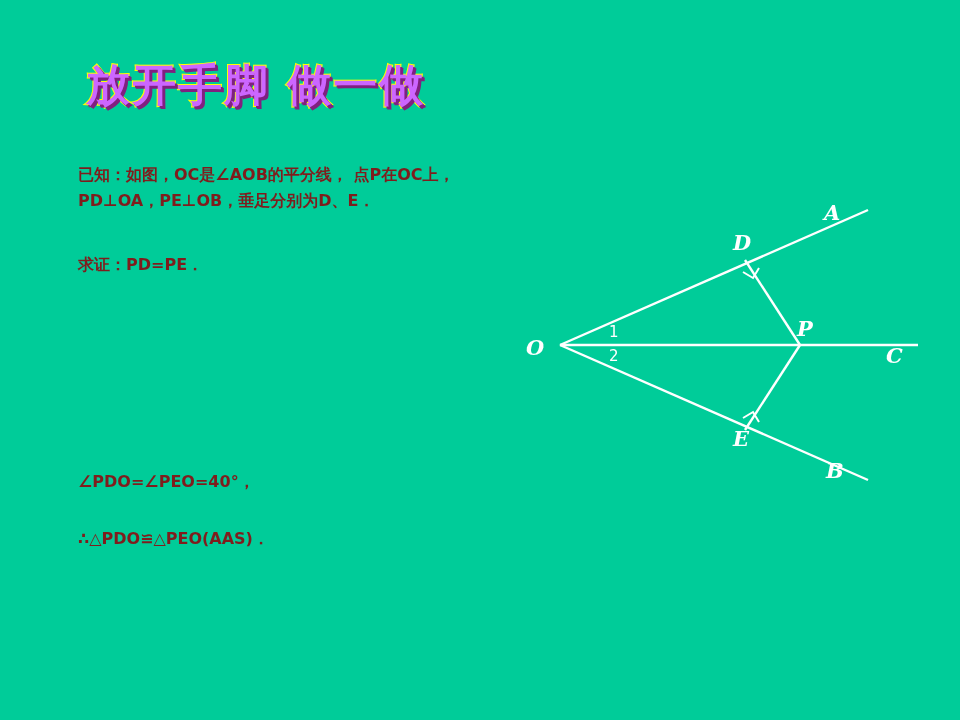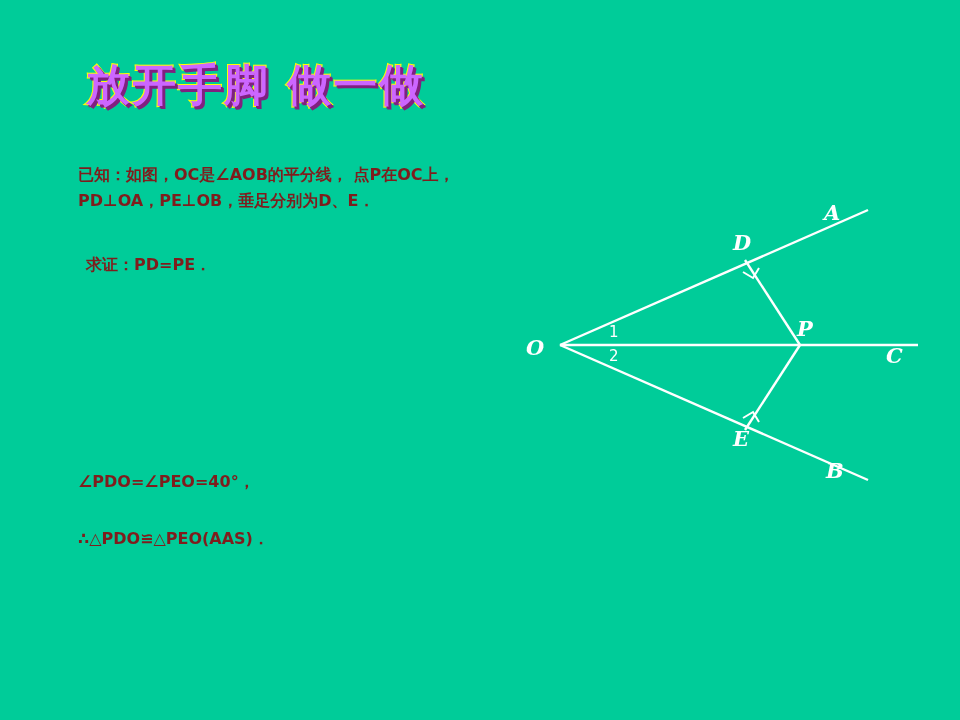--- a/index.html
+++ b/index.html
@@ -49,21 +49,21 @@
     position: absolute;
     color: #7f1d1d;
     font-family: "DejaVu Sans", sans-serif;
     font-size: 16px;
     font-weight: bold;
     white-space: nowrap;
     line-height: 34px;
   }
   #given-line1 { left: 78px; top: 158px; }
   #given-line2 { left: 78px; top: 184px; }
-  #goal-line   { left: 78px; top: 248px; margin-left: 8px; }
+  #goal-line   { left: 78px; top: 248px; }
   #proof-line1 { left: 78px; top: 408px; }
   #proof-line2 { left: 78px; top: 465px; }
   #proof-line3 { left: 78px; top: 522px; }
   #proof-line4 { left: 78px; top: 580px; }
 
   
   #figure {
     position: absolute;
     left: 500px;
     top: 185px;

